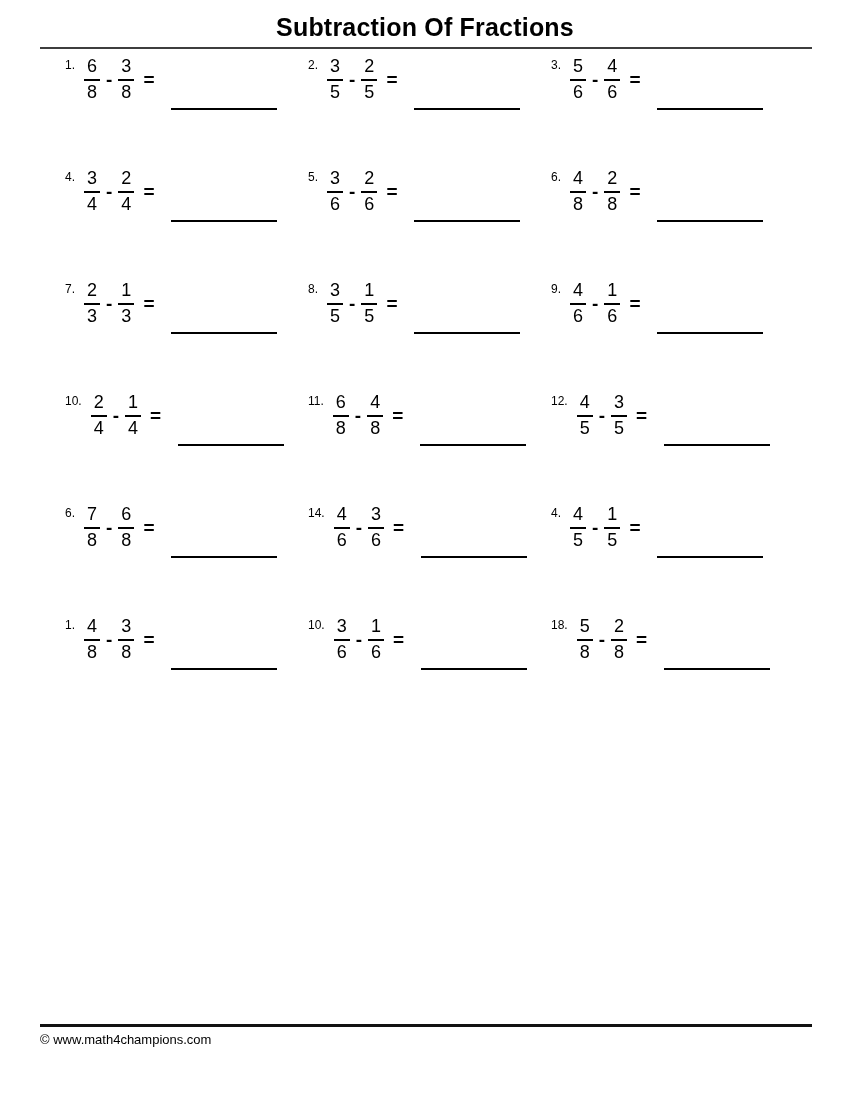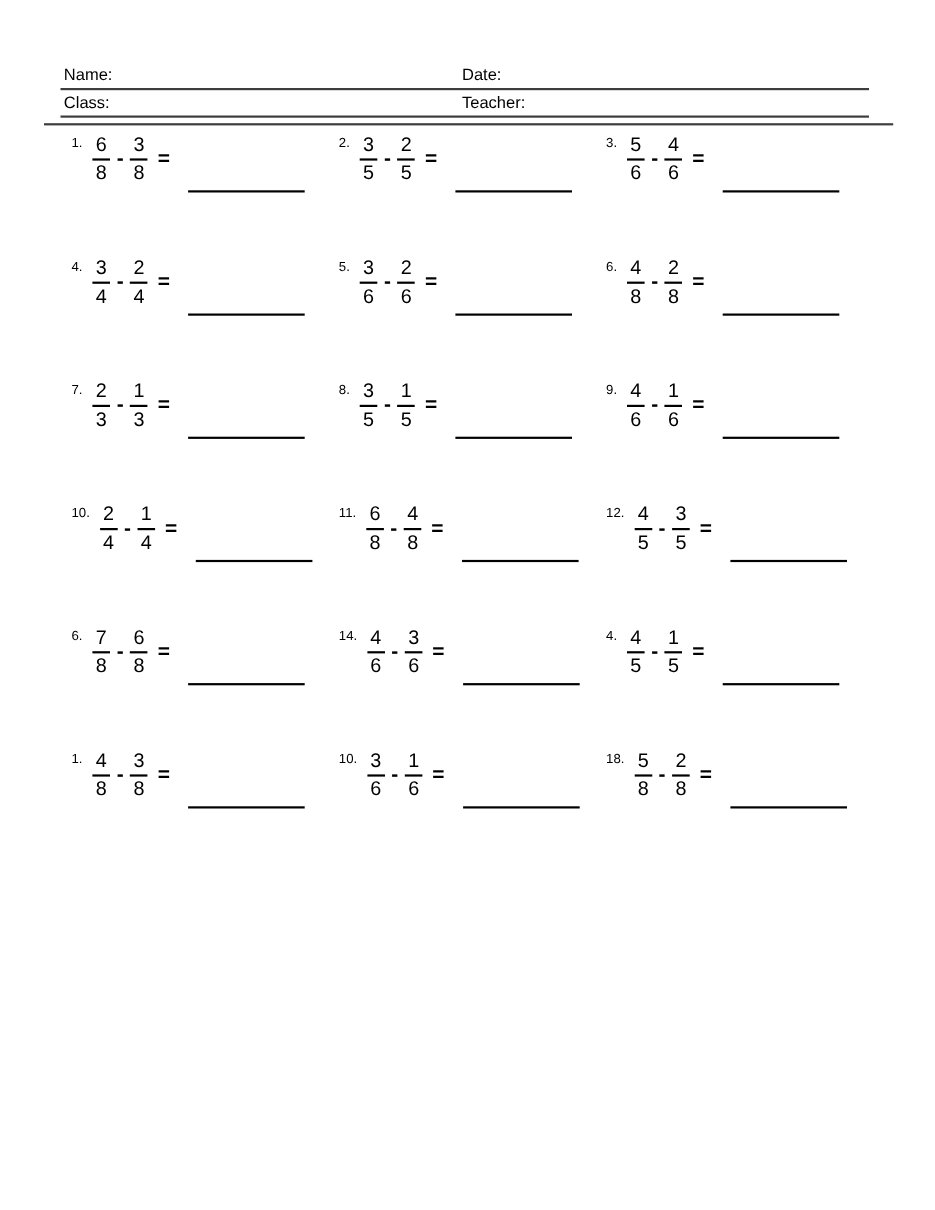--- a/index.html
+++ b/index.html
@@ -95,31 +95,22 @@
   .copyright {
     padding-top: 5px;
     font-size: 13px;
   }
 </style>
 </head>
 <body>
 
 <div class="page">
 
-  <div class="header-fields">
-    <div class="field-row">
-      <span class="fl-left">Name:</span>
-      <span class="fl-right">Date:</span>
-    </div>
-    <div class="field-row">
-      <span class="fl-left">Class:</span>
-      <span class="fl-right">Teacher:</span>
-    </div>
-  </div>
-
+
+  <div class="page-title">Subtraction Of Fractions</div>
   <div class="title-rule"></div>
 
 
   <div class="problems-grid">
   <div class="problem">
     <span class="pnum">1.</span>
     <span class="expr">
       <span class="frac">
         <span class="fnum">6</span>
         <span class="fbar"></span>
@@ -453,14 +444,17 @@
         <span class="fnum">2</span>
         <span class="fbar"></span>
         <span class="fden">8</span>
       </span>
       <span class="equals">=</span>
     </span>
     <span class="answer-blank"></span>
   </div>
 </div>
 
+  <div class="footer">
+    <div class="copyright">© www.math4champions.com</div>
+  </div>
 
 </div>
 
 </body></html>

